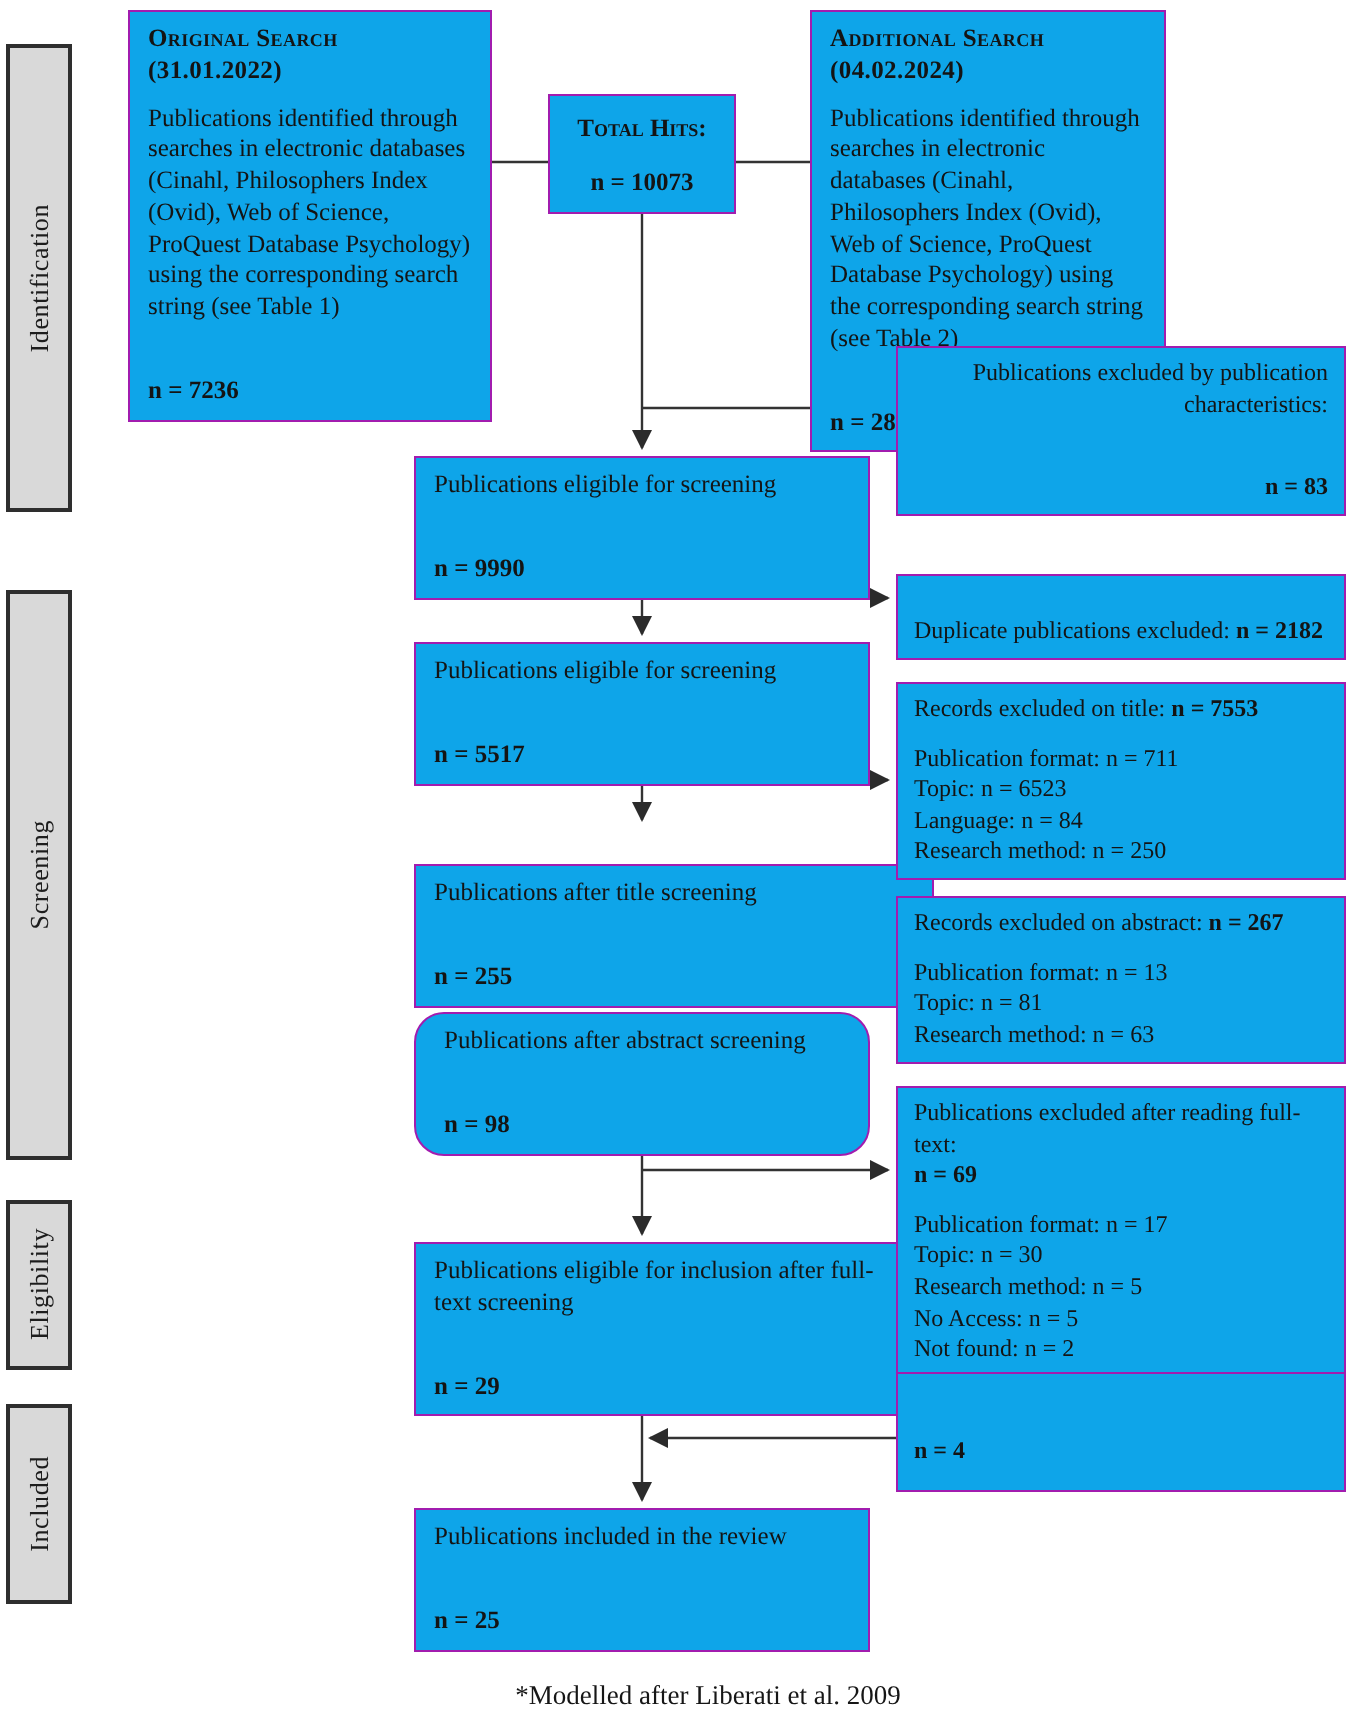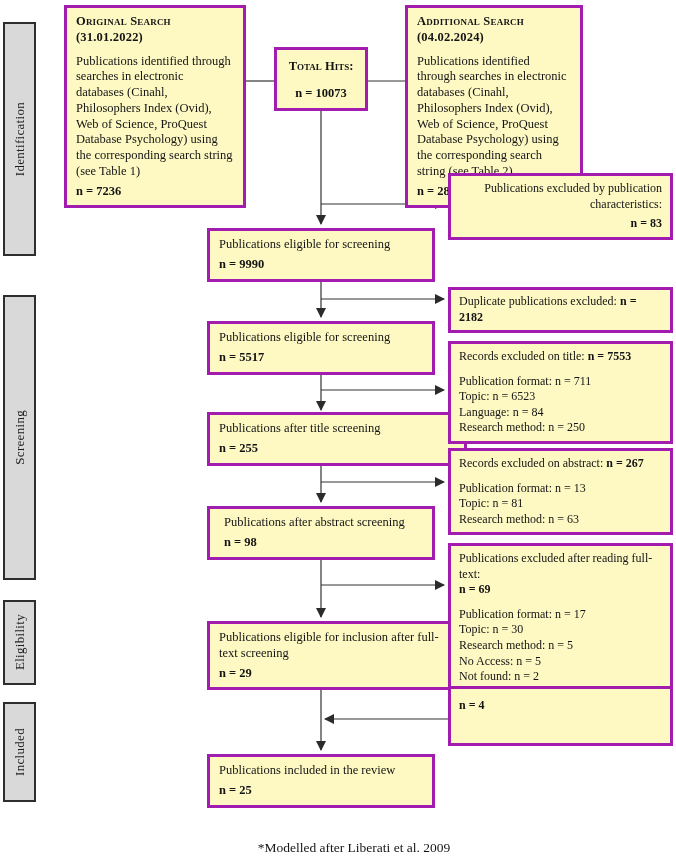--- a/index.html
+++ b/index.html
@@ -13,27 +13,27 @@
     position:absolute; left:3px; width:33px;
     background:#d9d9d9; border:2px solid #2e2e2e;
     display:flex; align-items:center; justify-content:center;
   }
   .stage span {
     writing-mode:vertical-rl; transform:rotate(180deg);
     font-size:13px; color:#1d1d1d; letter-spacing:0.3px;
   }
 
   .box {
-    position:absolute; background:#fef9c3; border:3px solid #a21caf;
+    position:absolute; background:#0ea5e9; border:1px solid #a21caf;
     font-size:12.5px; line-height:1.26; padding:6px 9px;
   }
   .sc { font-variant:small-caps; font-weight:bold; letter-spacing:0.2px; }
   .body-text { margin-top:8px; }
   .count { font-weight:bold; }
-  .count.gap { margin-top:4px; }
+  .count.gap { margin-top:26px; }
   .center { text-align:center; }
   .tot-title { font-variant:small-caps; font-weight:bold; margin-top:3px; }
   .tot-count { font-weight:bold; margin-top:11px; }
 
   .rbox { font-size:12px; line-height:1.3; padding:5px 8px; }
   .details { margin-top:9px; }
 
   .footer {
     position:absolute; left:16px; top:840px; width:676px;
     text-align:center; font-size:13.5px; color:#161616;
@@ -101,46 +101,46 @@
   <div class="box" style="left:207px; top:228px; width:228px; min-height:44px;">
     <div>Publications eligible for screening</div>
     <div class="count gap">n = 9990</div>
   </div>
 
   <div class="box" style="left:207px; top:321px; width:228px; min-height:44px;">
     <div>Publications eligible for screening</div>
     <div class="count gap">n = 5517</div>
   </div>
 
-  <div class="box" style="left:207px; top:412px; width:260px; min-height:44px;">
+  <div class="box" style="left:207px; top:432px; width:260px; min-height:44px;">
     <div>Publications after title screening</div>
     <div class="count gap">n = 255</div>
   </div>
 
-  <div class="box" style="left:207px; top:506px; width:228px; min-height:44px; padding-left:14px;">
+  <div class="box" style="left:207px; top:506px; width:228px; min-height:44px; padding-left:14px;border-radius:15px;">
     <div>Publications after abstract screening</div>
     <div class="count gap">n = 98</div>
   </div>
 
   <div class="box" style="left:207px; top:621px; width:252px; min-height:56px;">
     <div>Publications eligible for inclusion after full-text screening</div>
     <div class="count gap">n = 29</div>
   </div>
 
   <div class="box" style="left:207px; top:754px; width:228px; min-height:52px;">
     <div>Publications included in the review</div>
     <div class="count gap">n = 25</div>
   </div>
 
   <div class="box rbox" style="left:448px; top:173px; width:225px; min-height:62px;text-align:right;">
     <div>Publications excluded by publication characteristics:</div>
     <div class="count gap">n = 83</div>
   </div>
 
-  <div class="box rbox" style="left:448px; top:287px; width:225px; min-height:26px; padding-top:4px;">
+  <div class="box rbox" style="left:448px; top:287px; width:225px; min-height:26px; padding-top:20px;">
     <span>Duplicate publications excluded:</span>
     <span class="count">n = 2182</span>
   </div>
 
   <div class="box rbox" style="left:448px; top:341px; width:225px; min-height:95px;">
     <div>
       <span>Records excluded on title:</span>
       <span class="count">n = 7553</span>
     </div>
     <div class="details">

